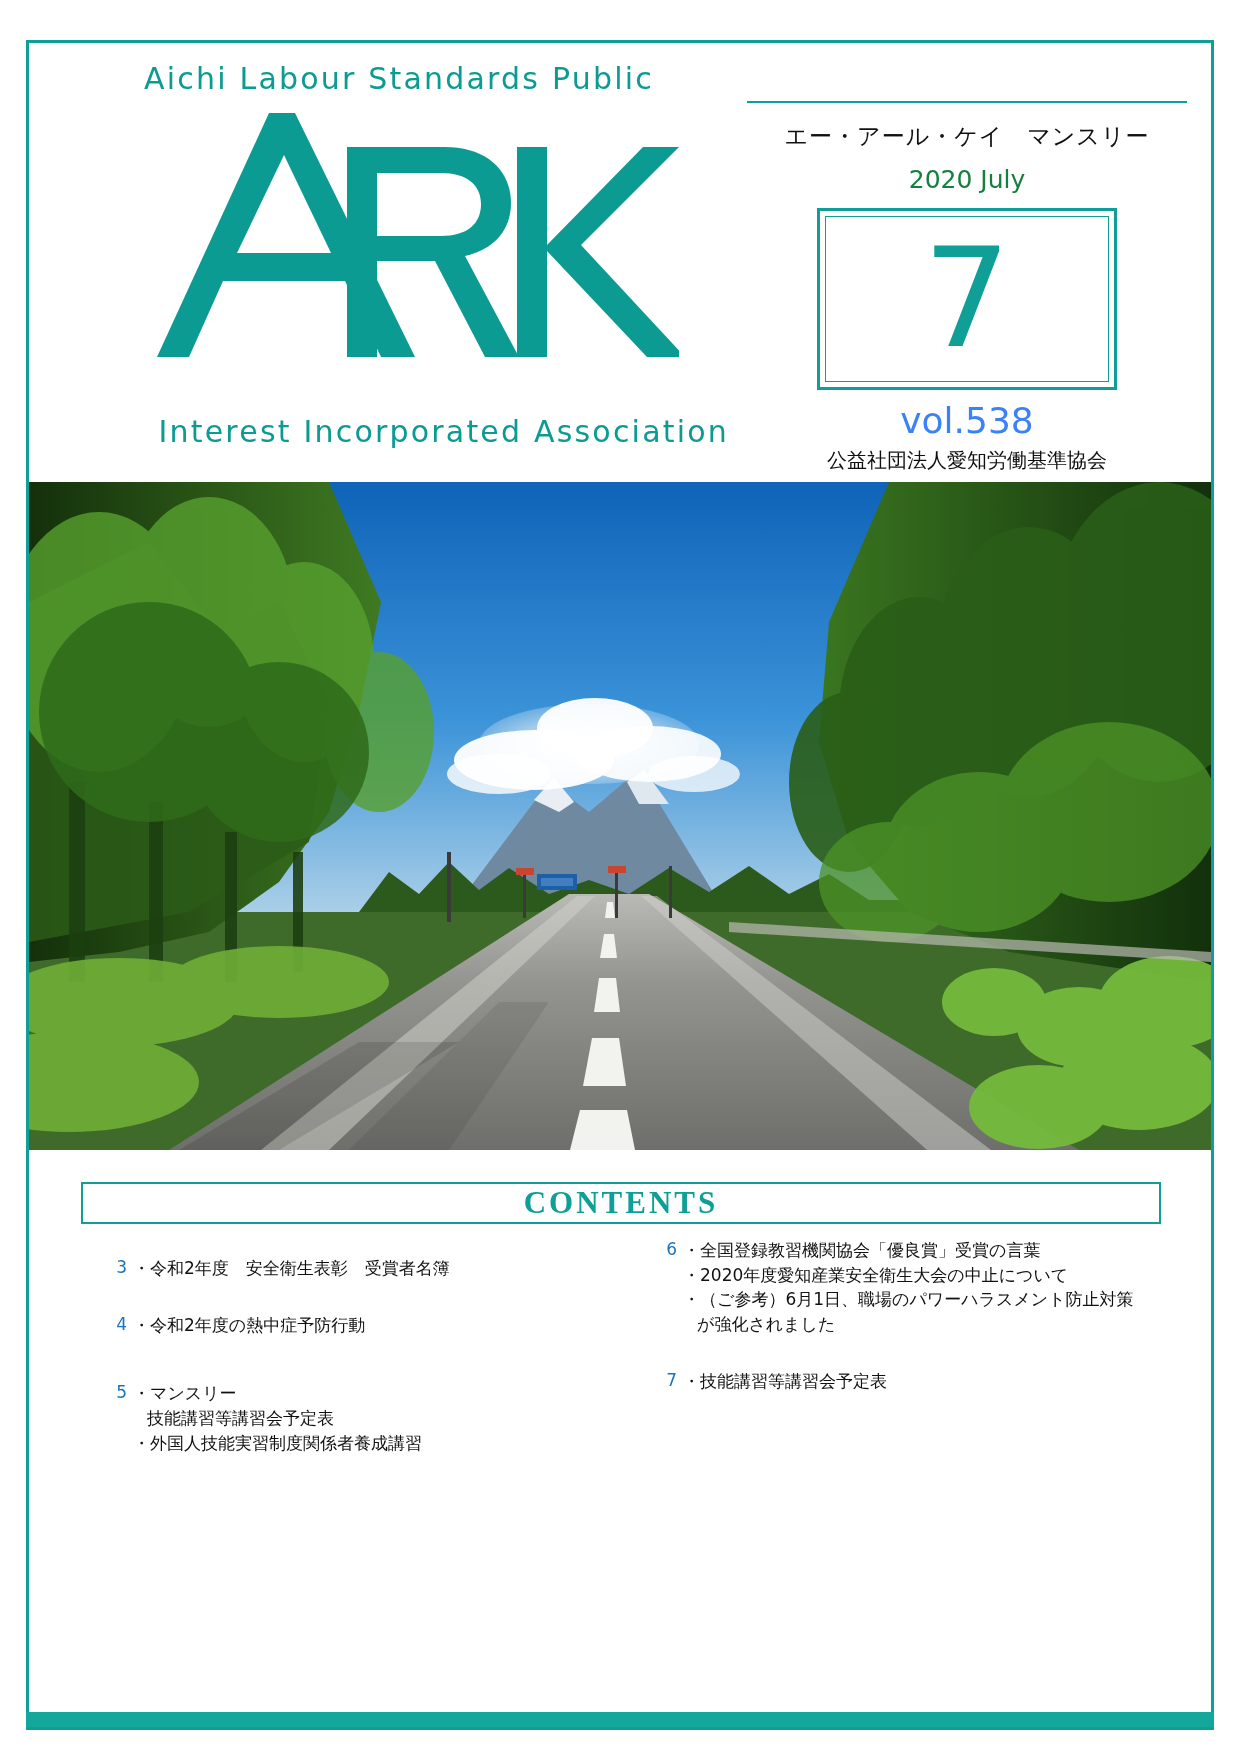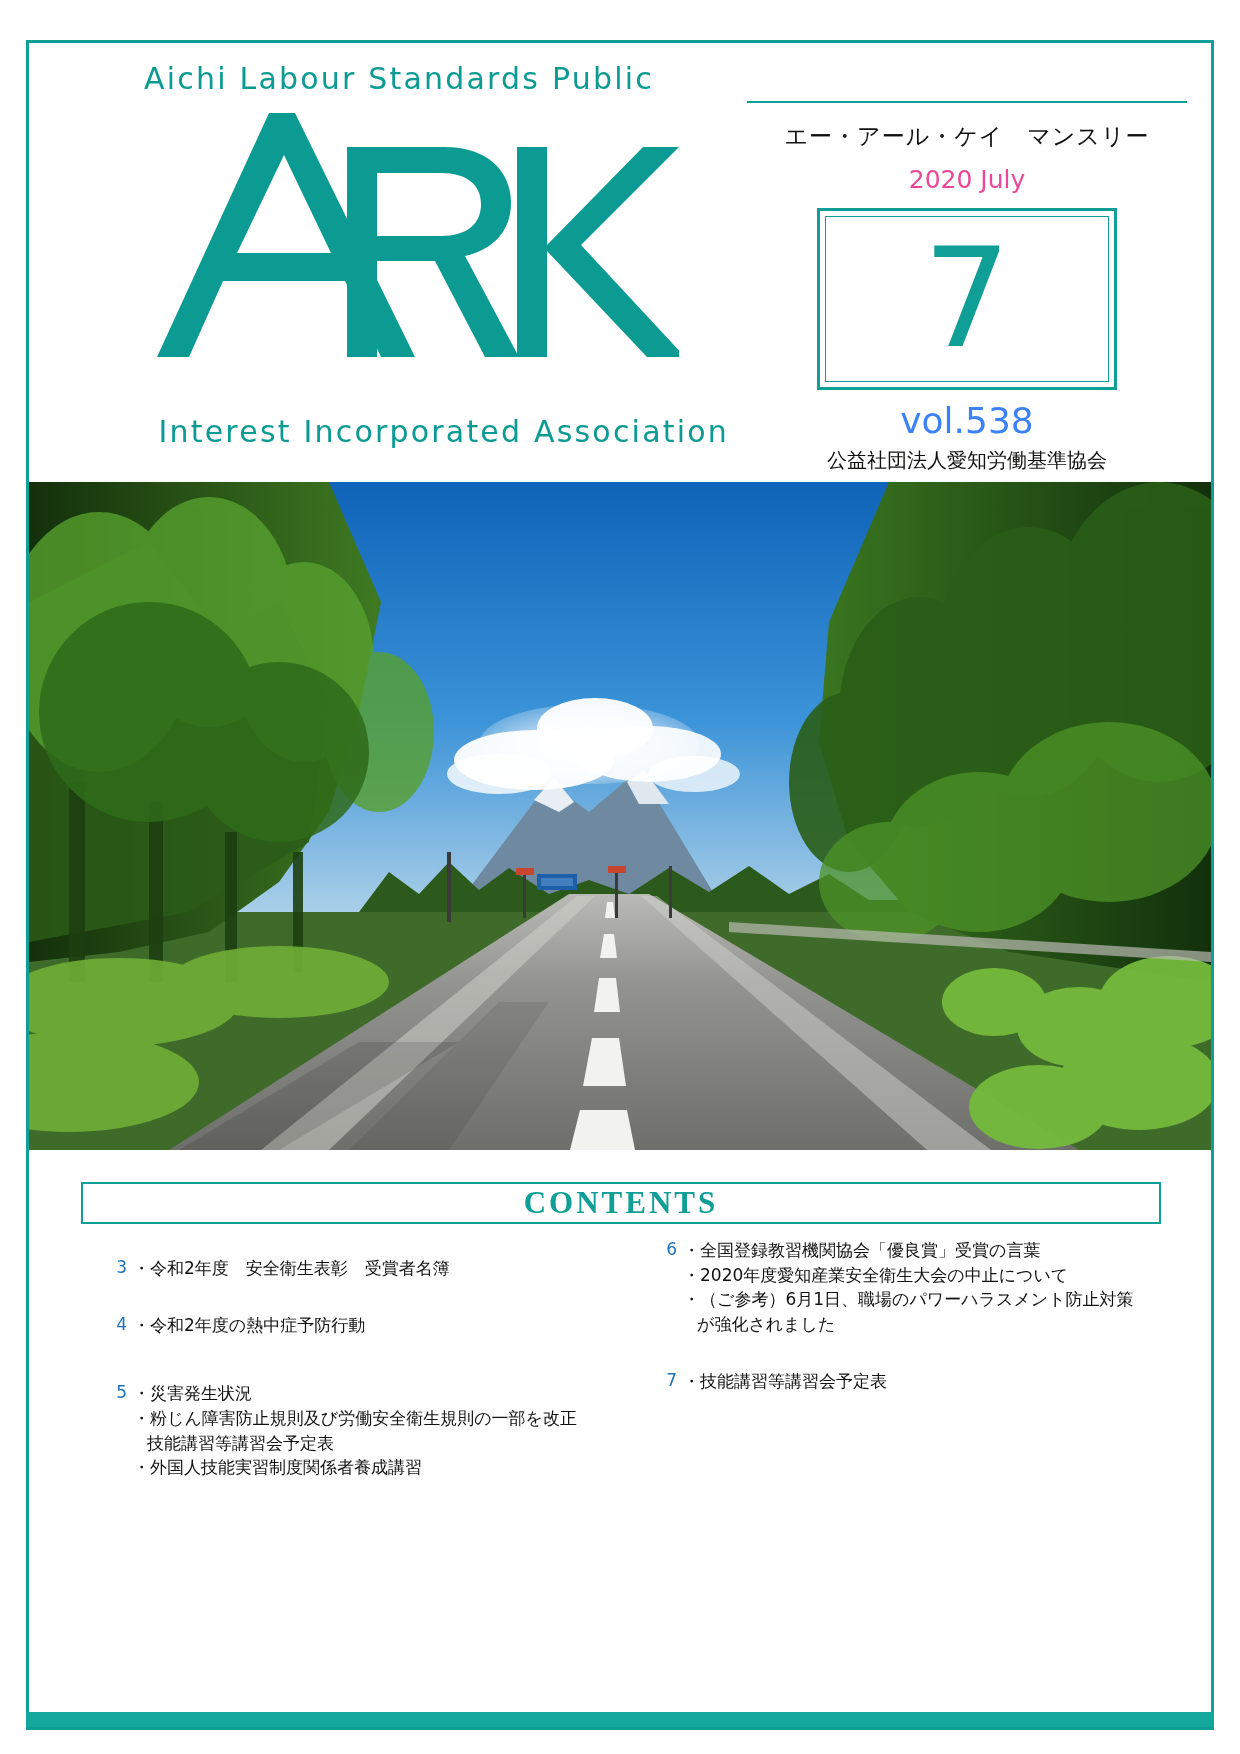--- a/index.html
+++ b/index.html
@@ -117,21 +117,21 @@
     text-align: center;
     font-size: 23px;
     color: #11100f;
     letter-spacing: 1px;
     margin-top: 18px;
     font-family: "DejaVu Sans", sans-serif;
   }
   .mr-year {
     text-align: center;
     font-size: 25px;
-    color: #ec4899;
+    color: #15803d;
     margin-top: 13px;
     font-family: "DejaVu Sans", sans-serif;
   }
   .mr-numbox {
     margin: 14px auto 0 auto;
     width: 300px;
     height: 182px;
     border: 3px solid #0f9f96;
     box-sizing: border-box;
     position: relative;
@@ -470,22 +470,21 @@
           <div class="toc-lines">
             <span class="toc-line">・令和2年度の熱中症予防行動</span>
           </div>
         </div>
 
         <div class="sp-2"></div>
 
         <div class="toc-entry">
           <div class="toc-pg">5</div>
           <div class="toc-lines">
-            <span class="toc-line">・災害発生状況</span>
-            <span class="toc-line">・粉じん障害防止規則及び労働安全衛生規則の一部を改正</span>
+            <span class="toc-line">・マンスリー</span>
             <span class="toc-line cont">技能講習等講習会予定表</span>
             <span class="toc-line">・外国人技能実習制度関係者養成講習</span>
           </div>
         </div>
       </div>
 
       <div class="toc-col right">
 
         <div class="toc-entry">
           <div class="toc-pg">6</div>

